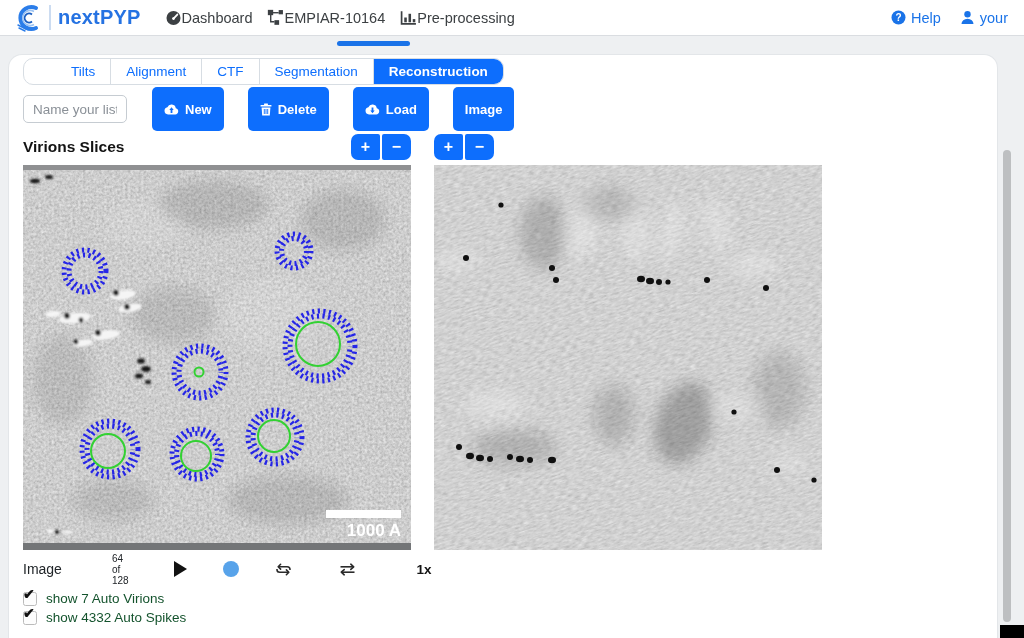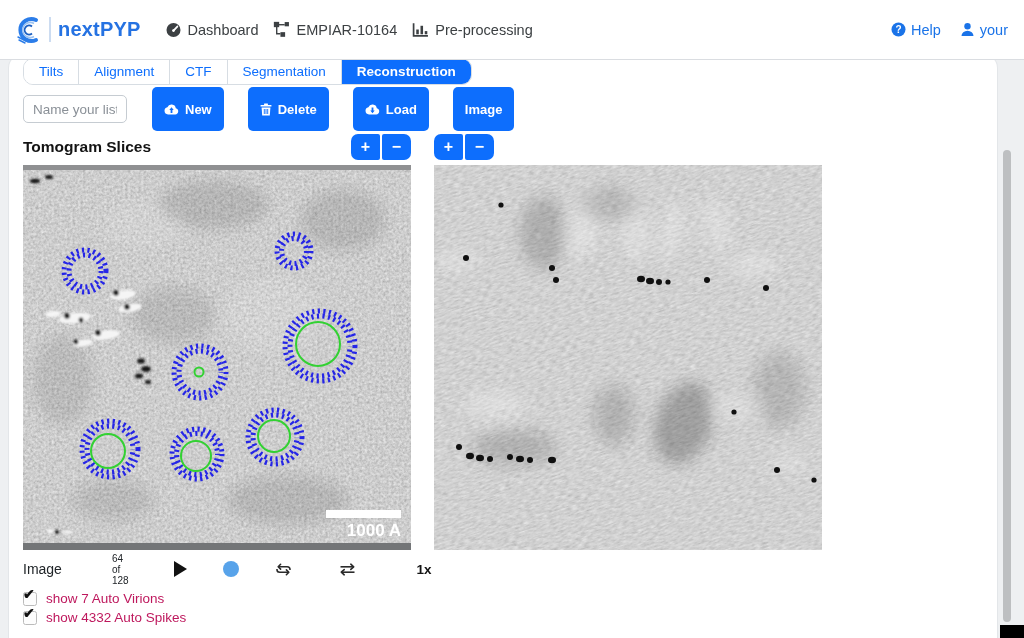--- a/index.html
+++ b/index.html
@@ -3,40 +3,40 @@
 <meta charset="utf-8">
 <style>
   html,body{margin:0;padding:0;}
   body{
     width:1024px;height:638px;position:relative;overflow:hidden;
     background:#eef0f2;font-family:"Liberation Sans",sans-serif;
     -webkit-font-smoothing:antialiased;
   }
   
   .navbar{
-    position:absolute;top:0;left:0;width:1024px;height:60px;background:#fff;
+    position:absolute;top:0;left:0;width:1024px;height:36px;background:#fff;
     border-bottom:1px solid #dadde1;box-sizing:border-box;
     display:flex;align-items:center;padding:0 14px;z-index:5;
   }
   .brand{display:flex;align-items:center;}
   .brand-divider{width:2px;height:25px;background:#ccdcf1;margin:0 7px 0 5px;}
   .brand-text{font-size:20px;font-weight:bold;color:#2572e2;letter-spacing:.2px;}
   .nav-links{display:flex;align-items:center;margin-left:22px;gap:11px;}
-  .nav-link{display:flex;align-items:center;gap:6px;color:#3c4043;font-size:14.5px;padding:0 2px;cursor:pointer;}
+  .nav-link{display:flex;align-items:center;color:#3c4043;font-size:14.5px;padding:0 2px;cursor:pointer;}
   .nav-right{margin-left:auto;display:flex;align-items:center;gap:15px;}
   .nav-right .nav-link{color:#1a73e8;gap:5px;}
   .active-indicator{position:absolute;left:337px;top:41px;width:73px;height:5px;background:#1a73e8;border-radius:3px;}
   
   .card{
     position:absolute;left:8px;top:54px;width:990px;height:584px;background:#fff;
     border:1px solid #e3e6e9;border-bottom:none;border-radius:14px 14px 0 0;
     box-sizing:border-box;padding:3px 0 0 14px;
   }
   
-  .tabs{display:inline-flex;border:1px solid #d7dde3;border-radius:10px;overflow:hidden;height:27px;box-sizing:border-box;}
+  .tabs{display:inline-flex;border:1px solid #d7dde3;border-radius:10px;overflow:hidden;height:27px;box-sizing:border-box;padding-left:32px;}
   .tab{display:flex;align-items:center;padding:0 15px;font-size:13.5px;color:#0d6efd;background:#fff;border-right:1px solid #d7dde3;cursor:pointer;white-space:nowrap;}
   .tab:last-child{border-right:none;}
   .tab.active{background:#0d6efd;color:#fff;font-weight:bold;}
   
   .toolbar{display:flex;align-items:center;margin-top:10px;height:28px;}
   .name-input{width:104px;height:28px;box-sizing:border-box;border:1px solid #c6ccd2;border-radius:5px;padding:0 9px;font-size:13.5px;color:#444;font-family:"Liberation Sans",sans-serif;margin-right:25px;}
   .name-input::placeholder{color:#8a9097;}
   .btn{height:44px;background:#0d6efd;color:#fff;border:none;border-radius:5px;font-weight:bold;font-size:13px;font-family:"Liberation Sans",sans-serif;display:flex;align-items:center;gap:6px;padding:0 12px;margin-right:24px;cursor:pointer;}
   
   .panels{display:flex;margin-top:10px;}
@@ -57,21 +57,21 @@
   .slider{position:relative;margin-left:10px;width:148px;height:6px;background:#c9cbcd;border-radius:3px;cursor:pointer;}
   .slider-thumb{position:absolute;top:50%;transform:translate(-50%,-50%);width:16px;height:16px;border-radius:50%;background:#58a3ea;}
   .loop-icon{margin-left:10px;cursor:pointer;}
   .shuffle-icon{margin-left:13px;cursor:pointer;}
   .p-speed{margin-left:27px;font-size:13.5px;font-weight:bold;color:#141414;}
   
   .overlays{margin-top:8px;}
   .overlay-row{display:flex;align-items:center;height:17px;margin-bottom:2px;cursor:pointer;}
   .checkbox{position:relative;width:12px;height:12px;border:1px solid #bbb;border-radius:2.5px;background:#fdfdfd;margin-right:9px;flex:0 0 auto;}
   .checkbox .check{position:absolute;left:-1px;top:-6px;font-size:14px;font-weight:bold;color:#111;line-height:14px;}
-  .overlay-label{font-size:13.5px;color:#be185d;}
+  .overlay-label{font-size:13.5px;color:#14532d;}
   
   .scrollbar-thumb{position:absolute;left:1003px;top:150px;width:8px;height:472px;background:#bdbfc1;border-radius:4px;}
   .corner-box{position:absolute;left:1000px;top:625px;width:24px;height:13px;background:#000;}
   .icon{display:inline-flex;align-items:center;justify-content:center;}
 </style>
 </head>
 <body>
 
 <div class="navbar">
   <div class="brand">
@@ -200,21 +200,21 @@
     <button class="btn">
       <span>Image</span>
     </button>
   </div>
 
   
   <div class="panels">
 
     <div class="panel">
       <div class="panel-head">
-        <span class="panel-title">Tomogram Slices</span>
+        <span class="panel-title">Virions Slices</span>
         <span class="zoom-group">
           <button class="zoom-btn plus">+</button>
           <button class="zoom-btn minus">−</button>
         </span>
       </div>
 
       <svg class="viewer" viewBox="0 0 388 385">
         <defs>
           <filter id="noiseL" x="0" y="0" width="100%" height="100%">
             <feTurbulence type="fractalNoise" baseFrequency="0.38" numOctaves="3" seed="11"></feTurbulence>

